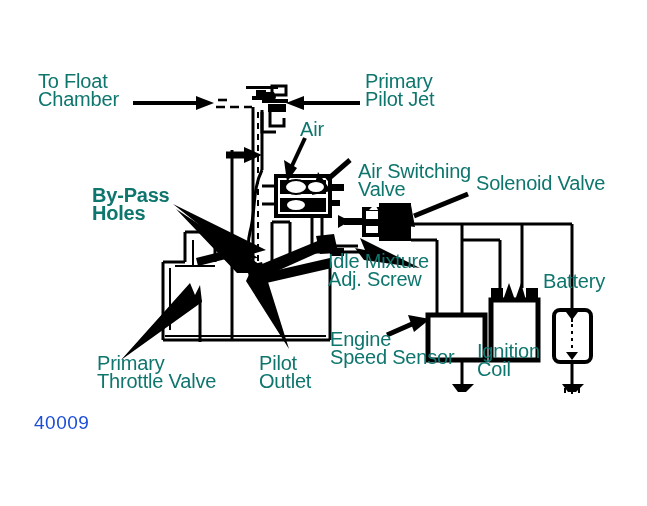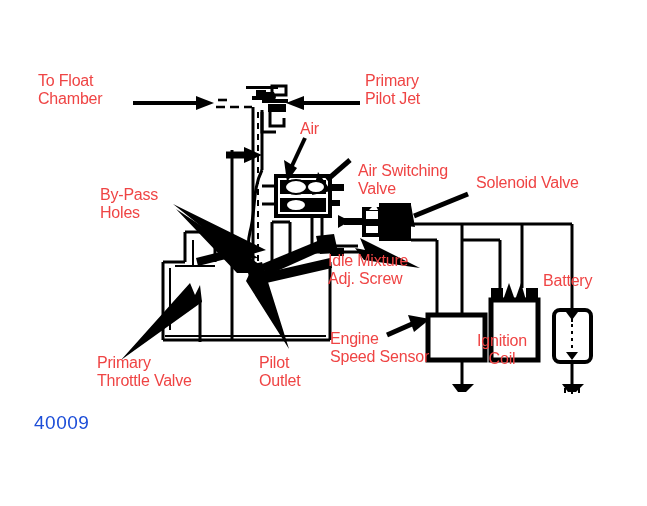--- a/index.html
+++ b/index.html
@@ -1,19 +1,19 @@
 <!DOCTYPE html>
 <html><head>
 <meta charset="utf-8">
 <style>
   html,body{margin:0;padding:0;background:#ffffff;}
   body{width:647px;height:506px;font-family:"Liberation Sans",sans-serif;color:#000;}
   #diagram-root{position:relative;width:647px;height:506px;overflow:hidden;background:#fff;}
   svg#dwg{position:absolute;left:0;top:0;width:647px;height:506px;}
-  .lbl{position:absolute;font-family:"Liberation Sans",sans-serif;font-size:16px;line-height:18px;color:#ef4444;white-space:pre;font-weight:400;letter-spacing:-0.2px;}
+  .lbl{position:absolute;font-family:"Liberation Sans",sans-serif;font-size:20px;line-height:18px;color:#0f766e;white-space:pre;font-weight:400;letter-spacing:-0.2px;}
   .cap{position:absolute;font-family:"Liberation Sans",sans-serif;font-size:19px;color:#1d4ed8;white-space:pre;letter-spacing:0.5px;}
 </style>
 </head>
 <body>
 
 <div id="diagram-root">
 
   <svg id="dwg" viewBox="0 0 647 506">
     <g fill="none" stroke="#000" stroke-linecap="butt" stroke-linejoin="miter">
 
@@ -226,35 +226,35 @@
         <line x1="565" y1="388" x2="565" y2="393" stroke-width="2"></line>
         <line x1="572" y1="388" x2="572" y2="394" stroke-width="2"></line>
         <line x1="579" y1="388" x2="579" y2="393" stroke-width="2"></line>
       </g>
 
     </g>
   </svg>
 
   <div class="lbl" style="left:38px;top:72px;">To Float
 Chamber</div>
-  <div class="lbl" style="left:100px;top:186px;">By-Pass
+  <div class="lbl" style="left:92px;top:186px;font-weight:bold;">By-Pass
 Holes</div>
   <div class="lbl" style="left:97px;top:354px;">Primary
 Throttle Valve</div>
   <div class="lbl" style="left:259px;top:354px;">Pilot
 Outlet</div>
   <div class="lbl" style="left:300px;top:120px;">Air</div>
   <div class="lbl" style="left:365px;top:72px;">Primary
 Pilot Jet</div>
   <div class="lbl" style="left:358px;top:130px;margin-top:32px;">Air Switching
 Valve</div>
   <div class="lbl" style="left:476px;top:174px;">Solenoid Valve</div>
   <div class="lbl" style="left:328px;top:252px;">Idle Mixture
 Adj. Screw</div>
   <div class="lbl" style="left:330px;top:330px;">Engine
 Speed Sensor</div>
-  <div class="lbl" style="left:477px;top:332px;text-align:center;">Ignition
+  <div class="lbl" style="left:477px;top:342px;">Ignition
 Coil</div>
   <div class="lbl" style="left:543px;top:272px;">Battery</div>
 
   <div class="cap" style="left:34px;top:412px;">40009</div>
 
 </div>
 
 </body></html>

